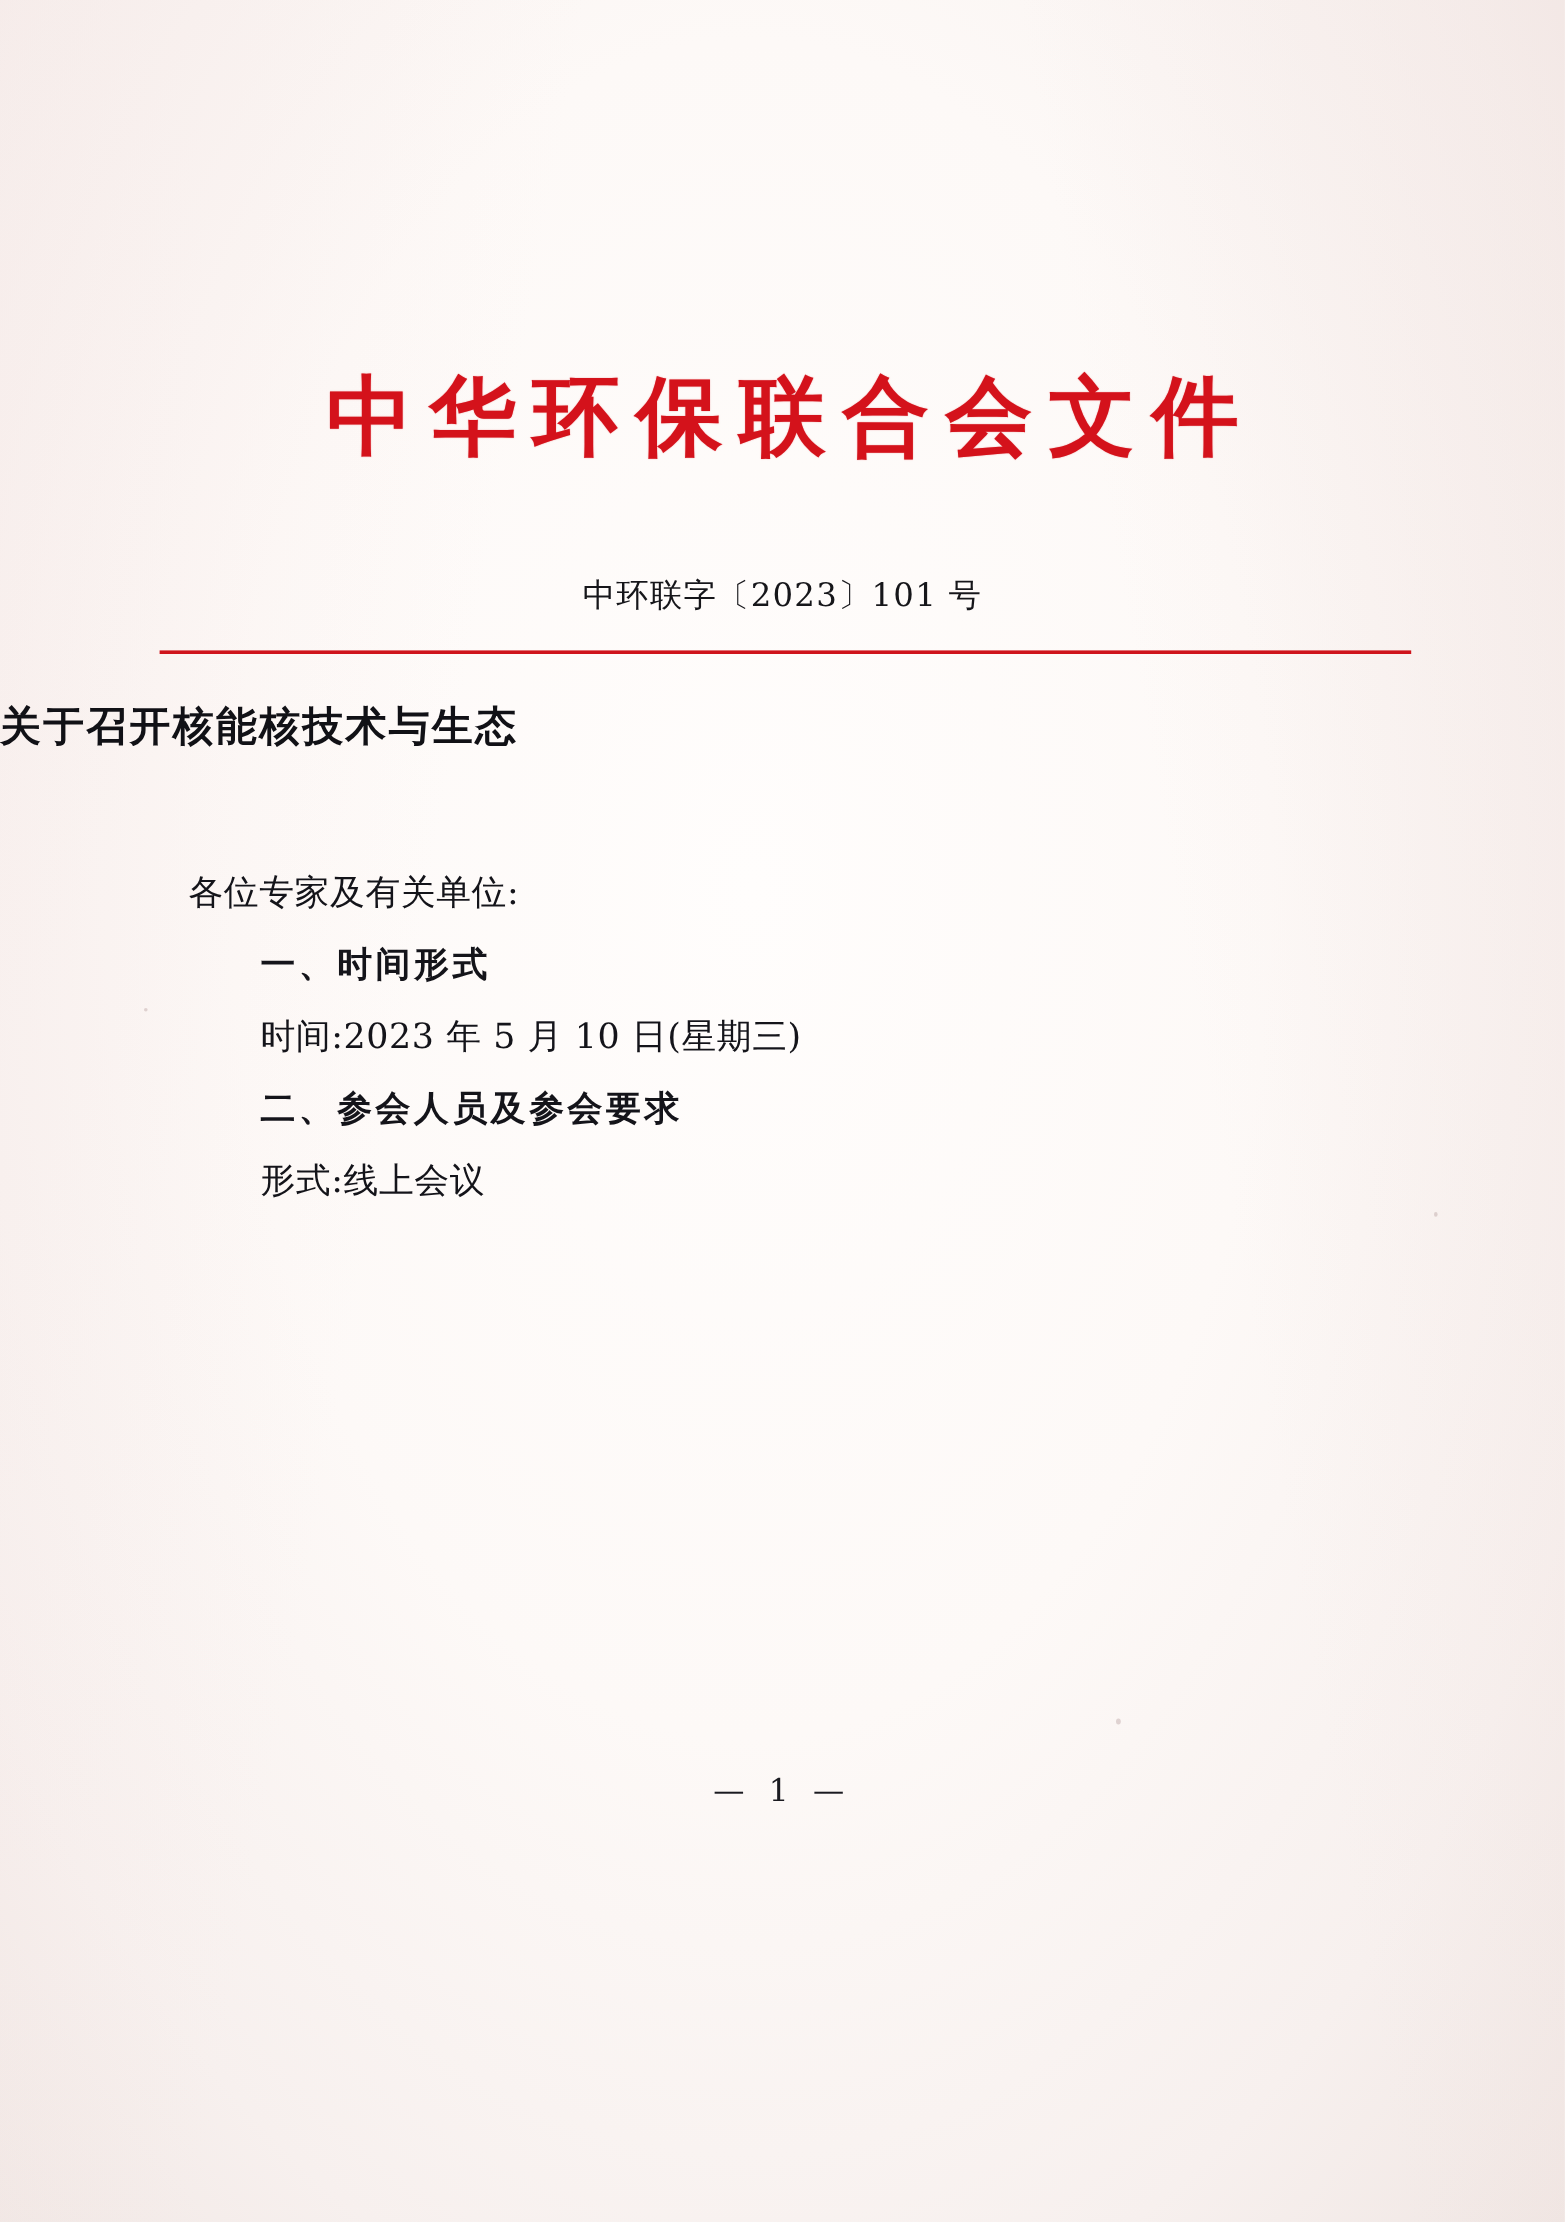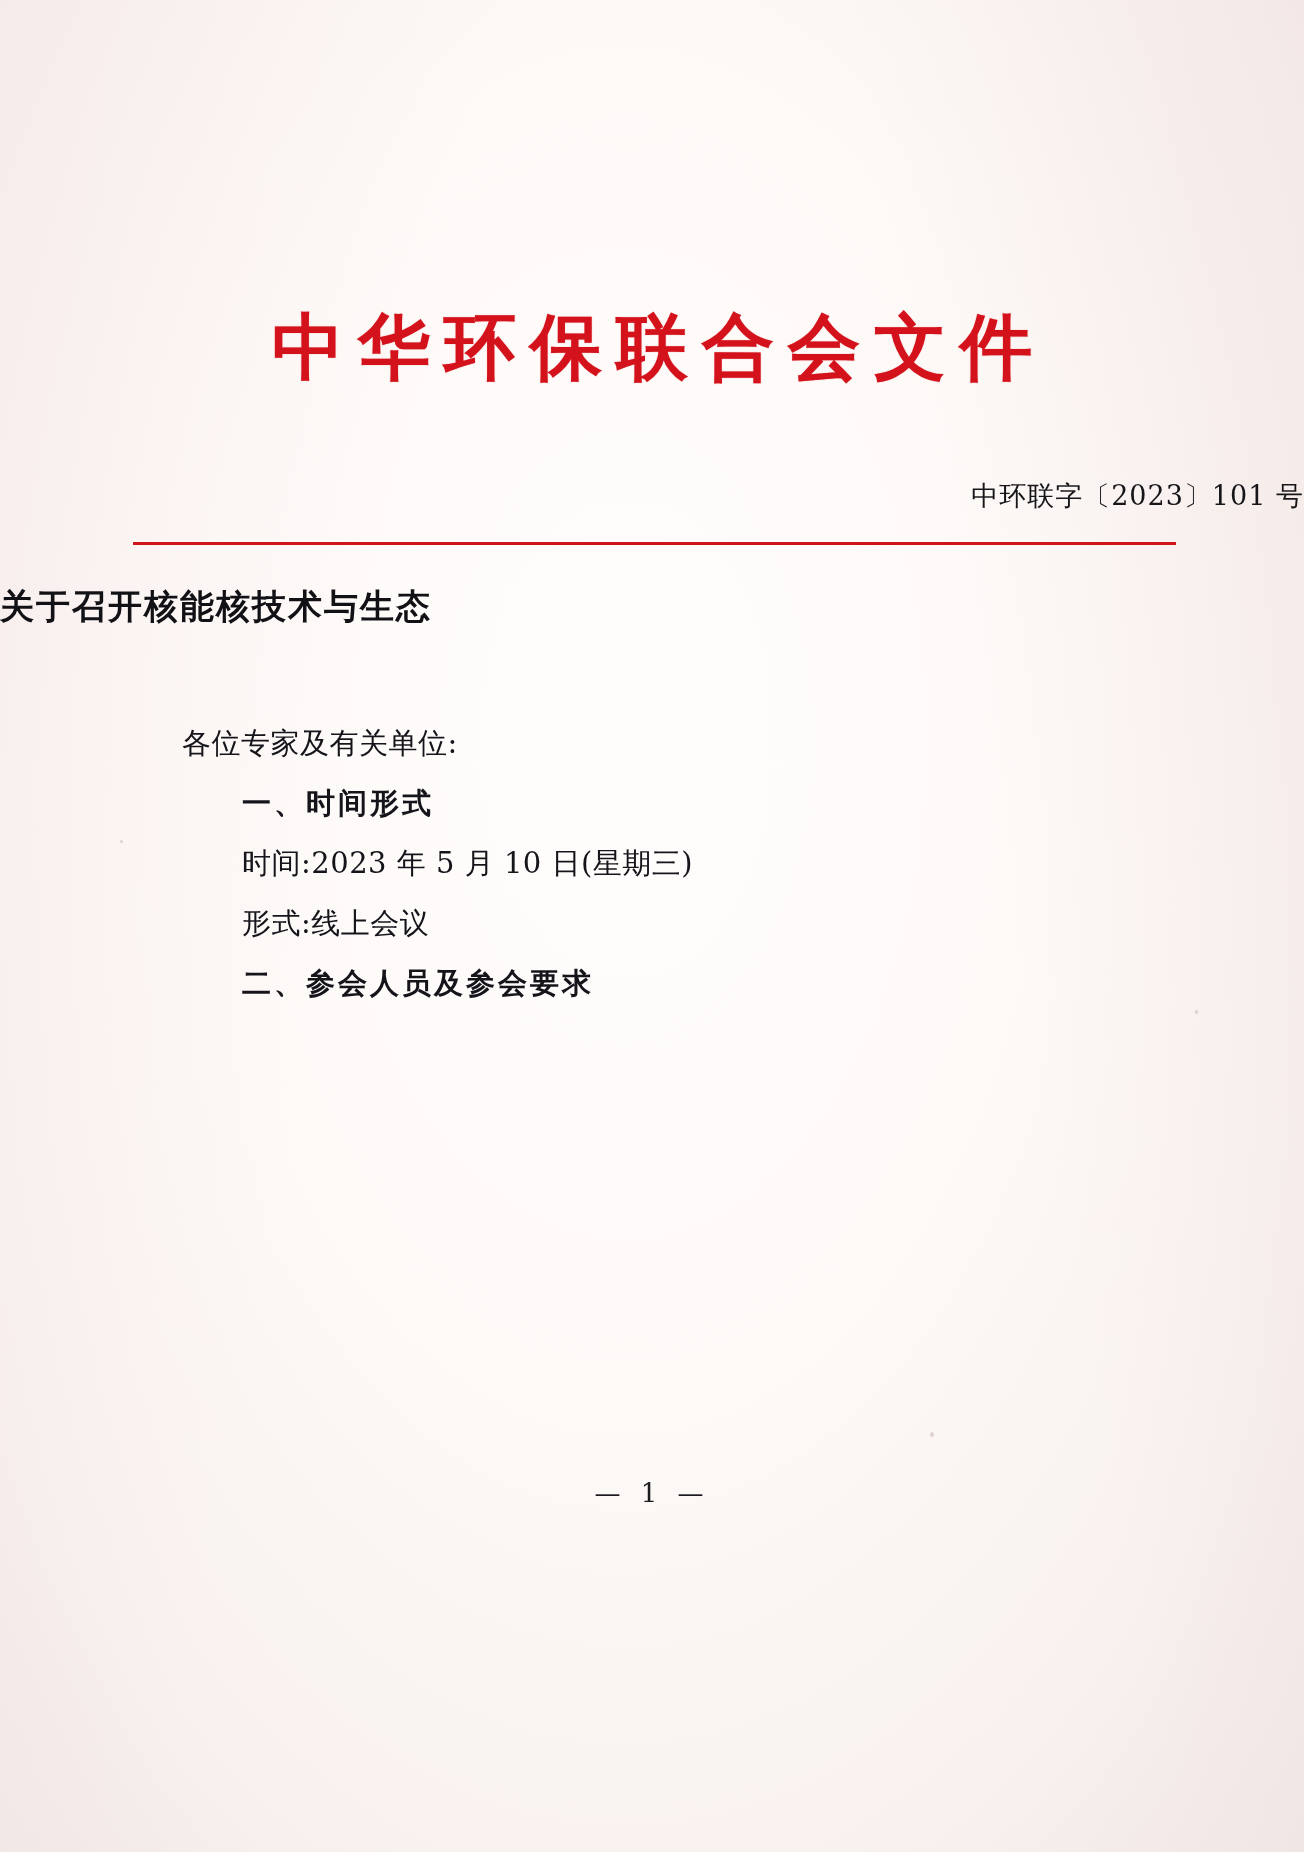--- a/index.html
+++ b/index.html
@@ -54,21 +54,21 @@
     white-space: nowrap;
     padding-left: 14px;
   }
 
   
   .docnum {
     position: absolute;
     top: 478px;
     left: 0;
     width: 100%;
-    text-align: right;
+    text-align: center;
     font-size: 27px;
     letter-spacing: 1px;
     color: #16161a;
     font-family: "DejaVu Serif", "Liberation Serif", serif;
   }
 
   
   .red-rule {
     position: absolute;
     top: 542px;
@@ -94,21 +94,20 @@
     font-family: "DejaVu Serif", "Liberation Serif", serif;
   }
 
   
   .body-block {
     position: absolute;
     top: 714px;
     left: 157px;
     width: 1000px;
     color: #14141a;
-    margin-left: 25px;
   }
   .p {
     font-size: 29px;
     line-height: 58px;
     letter-spacing: 0.5px;
     text-align: justify;
     text-justify: inter-ideograph;
     margin: 0 0 2px 0;
     font-family: "DejaVu Serif", "Liberation Serif", serif;
   }
@@ -170,23 +169,23 @@
 
   <div class="body-block">
 
     <p class="p">各位专家及有关单位:</p>
 
 
     <p class="p heading">一、时间形式</p>
 
     <p class="p sub">时间:2023 年 5 月 10 日(星期三)</p>
 
+    <p class="p heading">二、参会人员及参会要求</p>
+
     <p class="p sub">形式:线上会议</p>
-
-    <p class="p heading">二、参会人员及参会要求</p>
 
 
   </div>
 
   <div class="footer">— 1 —</div>
 
   <div class="speck" style="left:930px;top:1432px;width:4px;height:5px;"></div>
   <div class="speck" style="left:120px;top:840px;width:3px;height:3px;"></div>
   <div class="speck" style="left:1195px;top:1010px;width:3px;height:4px;"></div>
 

